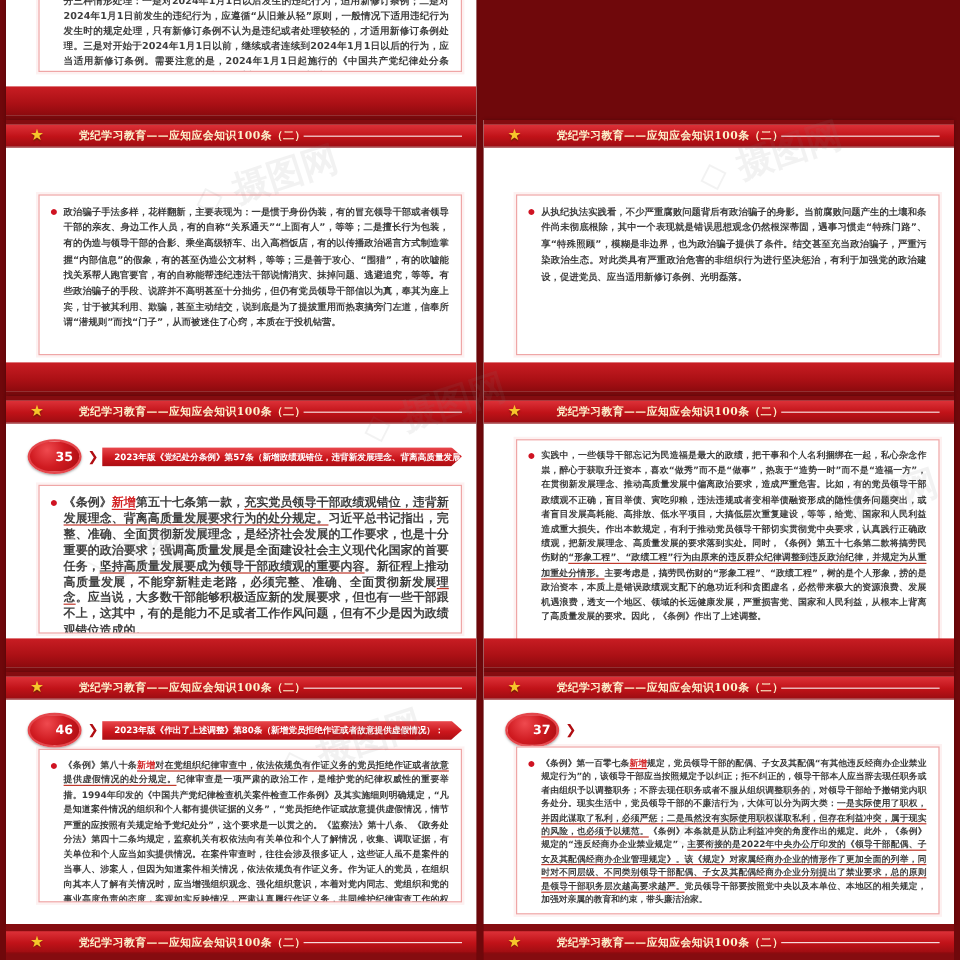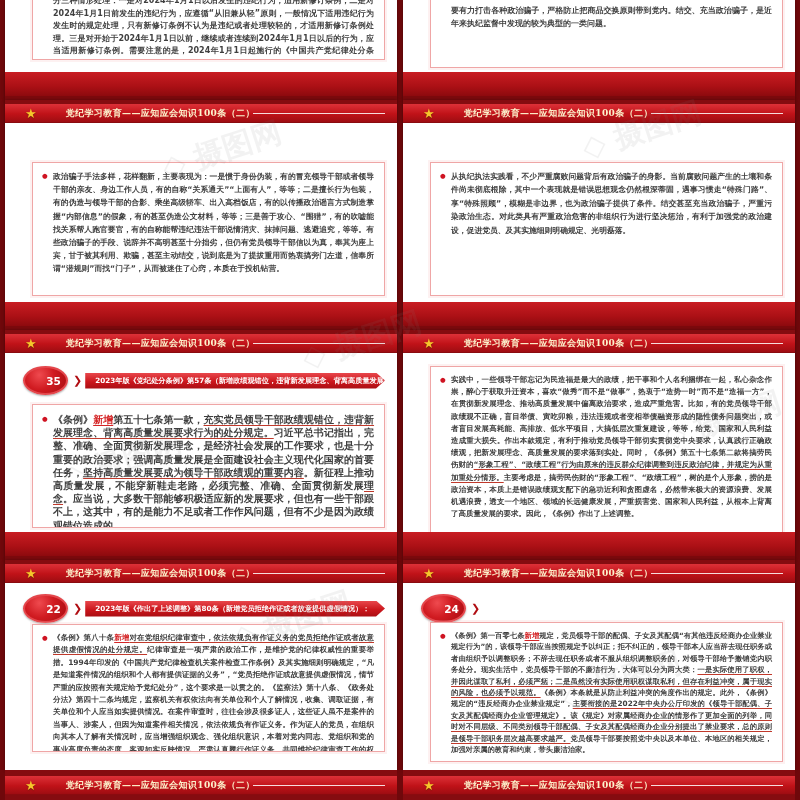--- a/index.html
+++ b/index.html
@@ -64,29 +64,20 @@
   <div class="slide" style="left:5px;top:0;height:100px;">
     <div class="cbox" style="top:-12px;height:72px;padding-top:6px;">
       <div class="ct t-s1"><span>分三种情形处理：一是对2024年1月1日以后发生的违纪行为，适用新修订条例；二是对2024年1月1日前发生的违纪行为，应遵循“从旧兼从轻”原则，一般情况下适用违纪行为发生时的规定处理，只有新修订条例不认为是违纪或者处理较轻的，才适用新修订条例处理。三是对开始于2024年1月1日以前，继续或者连续到2024年1月1日以后的行为，应当适用新修订条例。需要注意的是，2024年1月1日起施行的《中国共产党纪律处分条例》第二十九条、第三十条纪法衔接条款系实体性条款，应适用上述原则。</span></div>
     </div>
     <div class="footband">
         <div class="red"></div>
         <div class="dark"></div>
       </div>
   </div>
 
-  <div class="slide" style="left:403px;top:0;height:100px;">
-    <div class="cbox" style="top:-12px;height:80px;padding-top:16px;">
-      <div class="ct t-s2"><span>要有力打击各种政治骗子，严格防止把商品交换原则带到党内。结交、充当政治骗子，是近年来执纪监督中发现的较为典型的一类问题。</span></div>
-    </div>
-    <div class="footband">
-        <div class="red"></div>
-        <div class="dark"></div>
-      </div>
-  </div>
 
   <div class="slide" style="left:5px;top:100px;height:230px;">
     <div class="top-edge"></div>
     <div class="banner">
       <span class="star">★</span>
       <span class="banner-title">党纪学习教育——应知应会知识100条（二）</span>
       <span class="banner-line"></span>
     </div>
     <div class="cbox" style="top:62px;height:134px;">
       <span class="dot">●</span>
@@ -100,21 +91,21 @@
 
   <div class="slide" style="left:403px;top:100px;height:230px;">
     <div class="top-edge"></div>
     <div class="banner">
       <span class="star">★</span>
       <span class="banner-title">党纪学习教育——应知应会知识100条（二）</span>
       <span class="banner-line"></span>
     </div>
     <div class="cbox" style="top:62px;height:134px;">
       <span class="dot">●</span>
-      <div class="ct t-s4"><span>从执纪执法实践看，不少严重腐败问题背后有政治骗子的身影。当前腐败问题产生的土壤和条件尚未彻底根除，其中一个表现就是错误思想观念仍然根深蒂固，遇事习惯走“特殊门路”、享“特殊照顾”，模糊是非边界，也为政治骗子提供了条件。结交甚至充当政治骗子，严重污染政治生态。对此类具有严重政治危害的非组织行为进行坚决惩治，有利于加强党的政治建设，促进党员、及其实施细则明确规定、光明磊落。</span></div>
+      <div class="ct t-s4"><span>从执纪执法实践看，不少严重腐败问题背后有政治骗子的身影。当前腐败问题产生的土壤和条件尚未彻底根除，其中一个表现就是错误思想观念仍然根深蒂固，遇事习惯走“特殊门路”、享“特殊照顾”，模糊是非边界，也为政治骗子提供了条件。结交甚至充当政治骗子，严重污染政治生态。对此类具有严重政治危害的非组织行为进行坚决惩治，有利于加强党的政治建设，促进党员、应当适用新修订条例、光明磊落。</span></div>
     </div>
     <div class="footband">
         <div class="red"></div>
         <div class="dark"></div>
       </div>
   </div>
 
   <div class="slide" style="left:5px;top:330px;height:230px;">
     <div class="top-edge"></div>
     <div class="banner">
@@ -155,39 +146,39 @@
   </div>
 
   <div class="slide" style="left:5px;top:560px;height:210px;">
     <div class="top-edge"></div>
     <div class="banner">
       <span class="star">★</span>
       <span class="banner-title">党纪学习教育——应知应会知识100条（二）</span>
       <span class="banner-line"></span>
     </div>
     <div class="badge-row" style="top:34px;">
-      <div class="badge">22</div>
+      <div class="badge">46</div>
       <span class="chev">❯</span>
       <div class="ribbon">2023年版《作出了上述调整》第80条（新增党员拒绝作证或者故意提供虚假情况）：</div>
     </div>
     <div class="cbox" style="top:64px;height:128px;">
       <span class="dot">●</span>
       <div class="ct t-s7"><span>《条例》第八十条</span><span class="ru">新增</span><span class="u">对在党组织纪律审查中，依法依规负有作证义务的党员拒绝作证或者故意提供虚假情况的处分规定。</span><span>纪律审查是一项严肃的政治工作，是维护党的纪律权威性的重要举措。1994年印发的《中国共产党纪律检查机关案件检查工作条例》及其实施细则明确规定，“凡是知道案件情况的组织和个人都有提供证据的义务”，“党员拒绝作证或故意提供虚假情况，情节严重的应按照有关规定给予党纪处分”，这个要求是一以贯之的。《监察法》第十八条、《政务处分法》第四十二条均规定，监察机关有权依法向有关单位和个人了解情况，收集、调取证据，有关单位和个人应当如实提供情况。在案件审查时，往往会涉及很多证人，这些证人虽不是案件的当事人、涉案人，但因为知道案件相关情况，依法依规负有作证义务。作为证人的党员，在组织向其本人了解有关情况时，应当增强组织观念、强化组织意识，本着对党内同志、党组织和党的事业高度负责的态度，客观如实反映情况，严肃认真履行作证义务，共同维护纪律审查工作的权威性和严肃性。</span></div>
     </div>
   </div>
 
   <div class="slide" style="left:403px;top:560px;height:210px;">
     <div class="top-edge"></div>
     <div class="banner">
       <span class="star">★</span>
       <span class="banner-title">党纪学习教育——应知应会知识100条（二）</span>
       <span class="banner-line"></span>
     </div>
     <div class="badge-row" style="top:34px;">
-      <div class="badge">24</div>
+      <div class="badge">37</div>
       <span class="chev">❯</span>
     </div>
     <div class="cbox" style="top:62px;height:140px;">
       <span class="dot">●</span>
       <div class="ct t-s8"><span>《条例》第一百零七条</span><span class="ru">新增</span><span>规定，党员领导干部的配偶、子女及其配偶“有其他违反经商办企业禁业规定行为”的，该领导干部应当按照规定予以纠正；拒不纠正的，领导干部本人应当辞去现任职务或者由组织予以调整职务；不辞去现任职务或者不服从组织调整职务的，对领导干部给予撤销党内职务处分。现实生活中，党员领导干部的不廉洁行为，大体可以分为两大类：</span><span class="u">一是实际使用了职权，并因此谋取了私利，必须严惩；二是虽然没有实际使用职权谋取私利，但存在利益冲突，属于现实的风险，也必须予以规范。</span><span>《条例》本条就是从防止利益冲突的角度作出的规定。此外，《条例》规定的“违反经商办企业禁业规定”，</span><span class="u">主要衔接的是2022年中央办公厅印发的《领导干部配偶、子女及其配偶经商办企业管理规定》。该《规定》对家属经商办企业的情形作了更加全面的列举，同时对不同层级、不同类别领导干部配偶、子女及其配偶经商办企业分别提出了禁业要求，总的原则是领导干部职务层次越高要求越严。</span><span>党员领导干部要按照党中央以及本单位、本地区的相关规定，加强对亲属的教育和约束，带头廉洁治家。</span></div>
     </div>
   </div>
 
   <div style="position:absolute;left:5px;top:770px;width:392px;">
     <div style="height:6px;background:#850c10;"></div>

